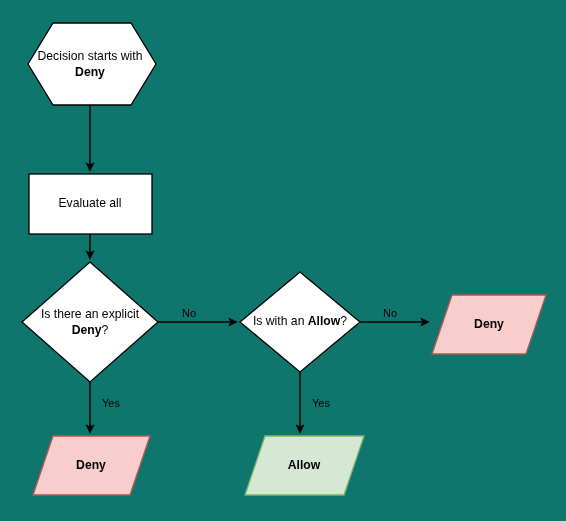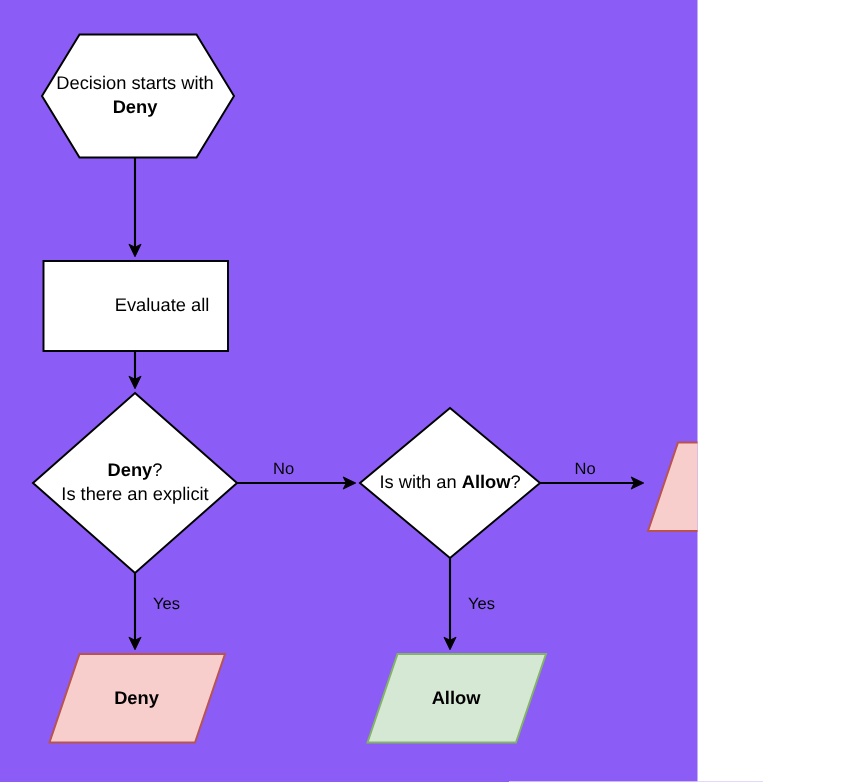--- a/index.html
+++ b/index.html
@@ -5,23 +5,23 @@
   html, body {
     margin: 0;
     padding: 0;
     background: #ffffff;
   }
   body {
     font-family: "Liberation Sans", sans-serif;
   }
   #canvas {
     position: relative;
-    width: 465px;
+    width: 566px;
     height: 521px;
-    background: #8b5cf6;
+    background: #0f766e;
     overflow: hidden;
   }
   svg.flow {
     position: absolute;
     top: 0;
     left: 0;
     width: 566px;
     height: 521px;
   }
   .shape-stroke {
@@ -126,27 +126,27 @@
 
      allow --&gt;
     <line class="edge-line" x1="300" y1="372" x2="300" y2="432" marker-end="url(#arrow)"></line>
   </svg>
 
   <div class="node-text ctr" style="left:90px; top:64px;">
     <div>Decision starts with</div>
     <div><b>Deny</b></div>
   </div>
 
-  <div class="node-text ctr" style="left:108px; top:204px;">
+  <div class="node-text ctr" style="left:90px; top:204px;">
     <div>Evaluate all</div>
   </div>
 
   <div class="node-text ctr" style="left:90px; top:322px;">
+    <div>Is there an explicit</div>
     <div><b>Deny</b><span>?</span></div>
-    <div>Is there an explicit</div>
   </div>
 
   <div class="node-text ctr" style="left:300px; top:322px;">
     <div><span>Is with an </span><b>Allow</b><span>?</span></div>
   </div>
 
   <div class="node-text ctr" style="left:489px; top:325px;">
     <b>Deny</b>
   </div>
 

